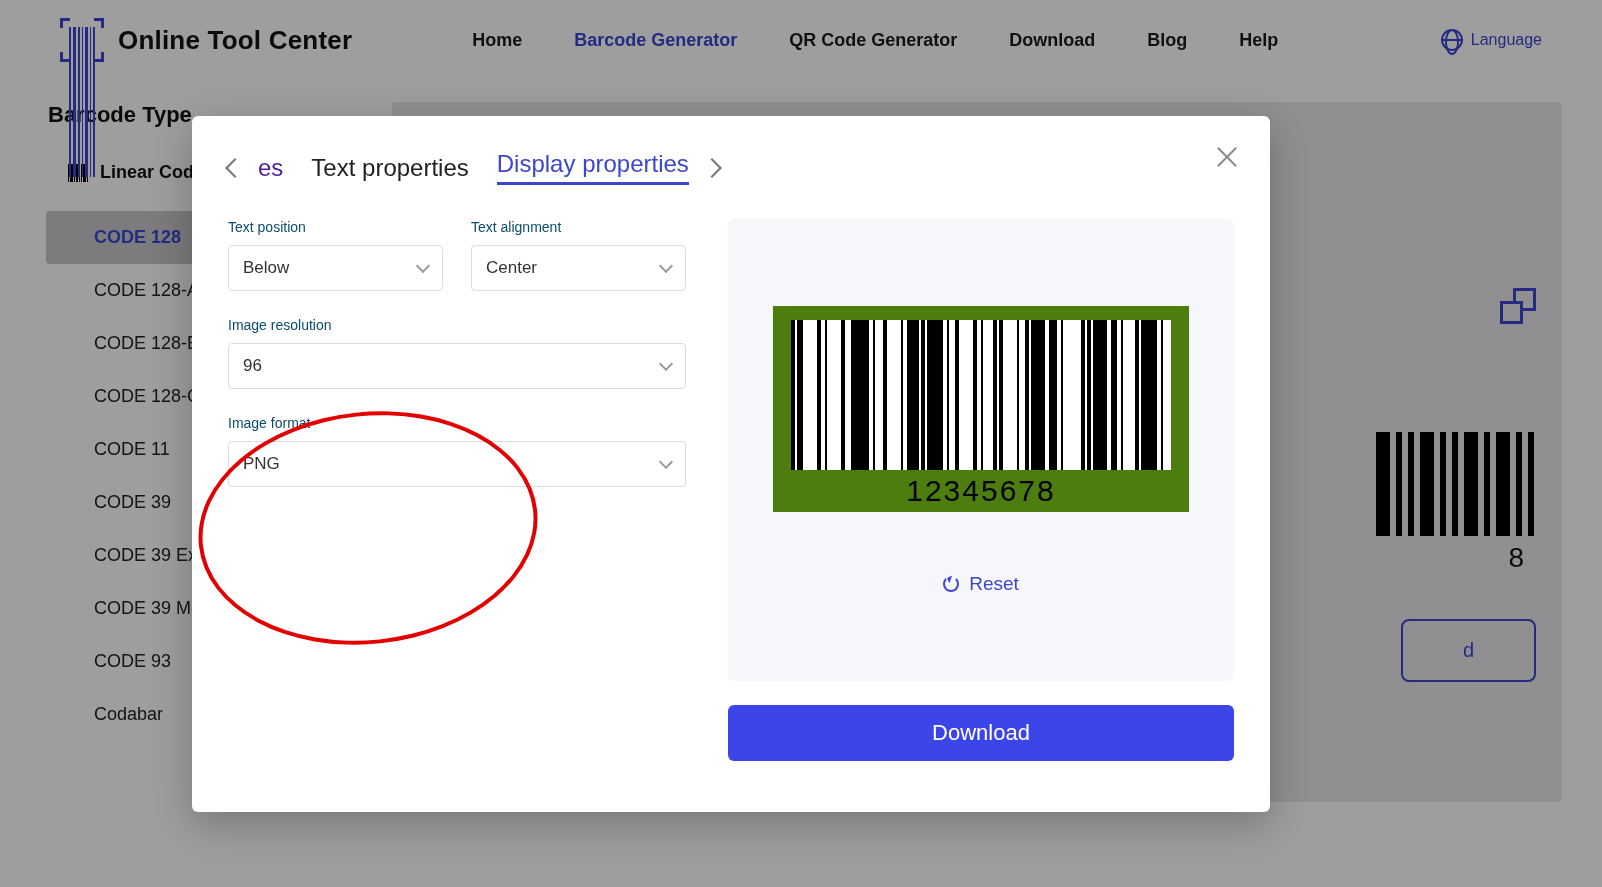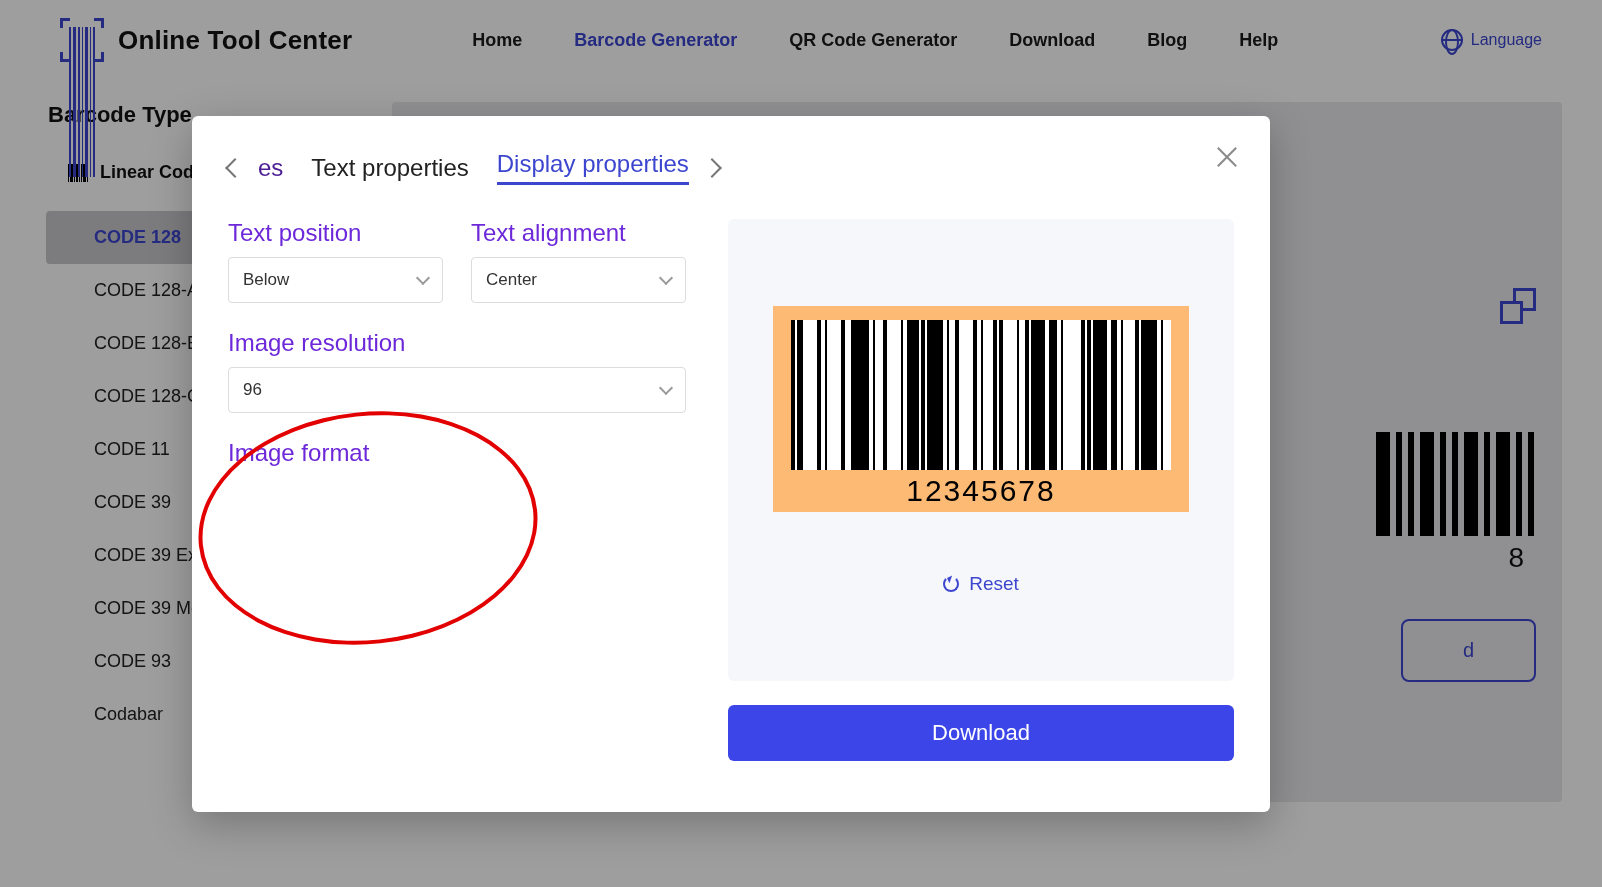--- a/index.html
+++ b/index.html
@@ -65,36 +65,36 @@
   .chev { width:14px; height:14px; border-left:2px solid #777; border-bottom:2px solid #777; cursor:pointer; }
   .chev.left { transform:rotate(45deg); }
   .chev.right { transform:rotate(-135deg); margin-left:-12px;}
   .tabrow .trunc { color:#4c1d95; margin-left:-12px; }
   .tabrow .tab { color:#222; cursor:pointer; }
   .tabrow .tab.active { color:#3c46cf; border-bottom:3px solid #3c46cf; padding-bottom:4px; }
 
   .modal-body { display:flex; gap:40px; margin-top:34px; }
   .form-col { width:460px; position:relative; }
   .form-grid { display:grid; grid-template-columns: 215px 215px; gap:26px 28px; }
-  .field-label { font-size:24px; color:#6d28d9; margin-bottom:10px; }
+  .field-label { font-size:14px; color:#0c4a6e; margin-bottom:10px; }
   .select,.number { height:46px; border:1px solid #dcdce1; border-radius:4px; background:#fff; display:flex; align-items:center; padding:0 14px; font-size:17px; color:#333; position:relative; cursor:pointer; }
   .select .caret { position:absolute; right:14px; width:10px; height:10px; border-right:2px solid #9a9a9a; border-bottom:2px solid #9a9a9a; transform:rotate(45deg); top:15px; }
   .number { cursor:text; }
   .number .spin { position:absolute; right:0; top:0; bottom:0; width:30px; border-left:1px solid #dcdce1; background:#f4f4f6; display:flex; flex-direction:column; }
   .number .spin div{flex:1; position:relative; cursor:pointer;}
   .number .spin div::before{content:"";position:absolute;left:10px;width:0;height:0;border-left:5px solid transparent;border-right:5px solid transparent;}
   .number .spin .up::before{top:8px;border-bottom:5px solid #8a8a8a;}
   .number .spin .dn::before{bottom:8px;border-top:5px solid #8a8a8a;}
   .full { grid-column:1 / span 2; }
 
   .highlight { position:absolute; left:-30px; top:193px; width:340px; height:232px; border:4px solid #e30000; border-radius:50%; transform:rotate(-6deg); pointer-events:none; }
 
   .preview-col { flex:1; display:flex; flex-direction:column; }
   .preview-box { background:#f6f7fb; border-radius:6px; height:462px; display:flex; flex-direction:column; align-items:center; justify-content:center; gap:22px; }
-  .barcode { display:flex; flex-direction:column; align-items:center; background:#fdba74; padding:14px 18px 4px; }
+  .barcode { display:flex; flex-direction:column; align-items:center; background:#4d7c0f; padding:14px 18px 4px; }
   .bars { display:flex; height:150px; gap:0; }
   .bars span{background:#000;display:inline-block;height:100%;}
   .bc-text { font-size:30px; letter-spacing:2px; margin-top:4px; color:#000; }
   .reset { display:flex; align-items:center; gap:10px; color:#3c46cf; font-size:19px; cursor:pointer;margin-top:39px; }
   .reset .ico{width:16px;height:16px;border:2px solid #3c46cf;border-radius:50%;border-top-color:transparent;position:relative;}
   .reset .ico::after{content:"";position:absolute;top:-4px;left:-2px;border:4px solid transparent;border-right-color:#3c46cf;transform:rotate(20deg);}
   .dl-btn { margin-top:24px; height:56px; background:#3c46e8; color:#fff; border:none; border-radius:6px; font-size:22px; font-weight:500; cursor:pointer; width:100%; }
 </style>
 </head>
 <body>
@@ -219,20 +219,24 @@
         </div>
         <div class="full">
           <div class="field-label">Image resolution</div>
           <div class="select">
               <span>96</span>
               <span class="caret"></span>
             </div>
         </div>
         <div class="full">
           <div class="field-label">Image format</div>
+          <div class="select">
+              <span>PNG</span>
+              <span class="caret"></span>
+            </div>
         </div>
       </div>
       <div class="highlight"></div>
     </div>
 
     <div class="preview-col">
       <div class="preview-box">
         <div class="barcode">
           <div class="bars" id="bc-bars">
               <span style="width: 4px; background: rgb(0, 0, 0);"></span>

